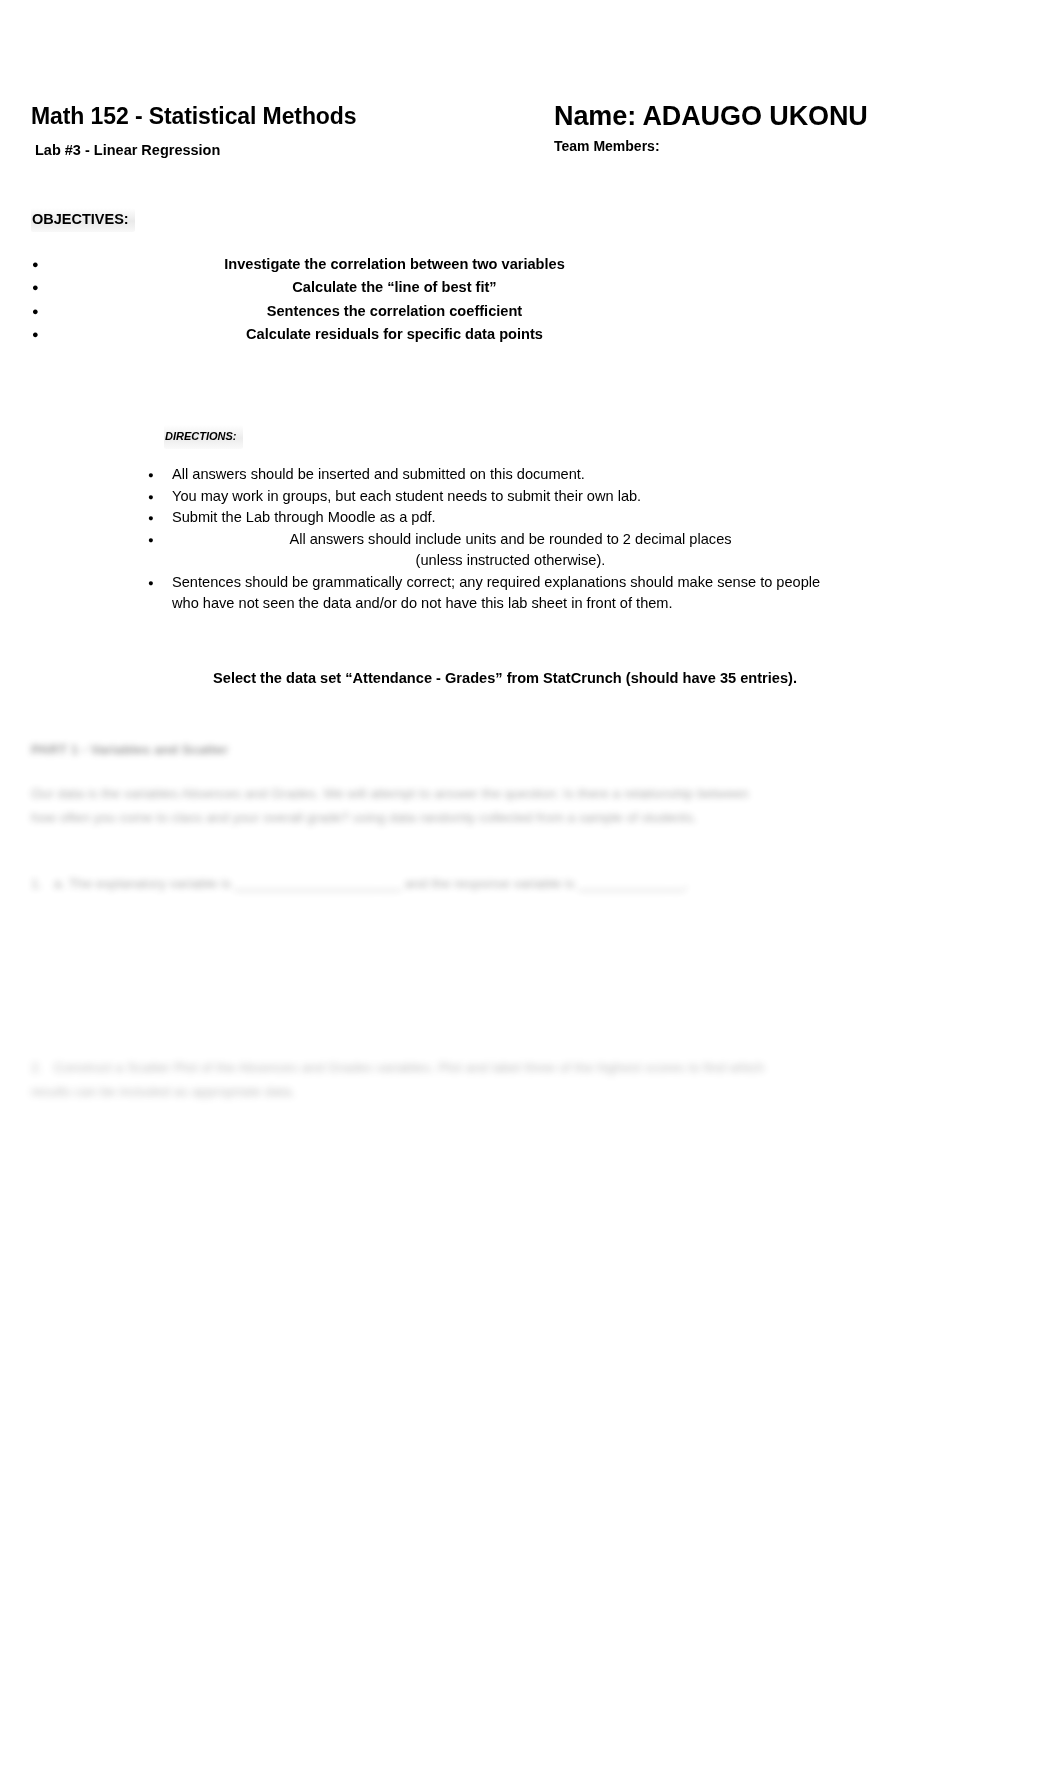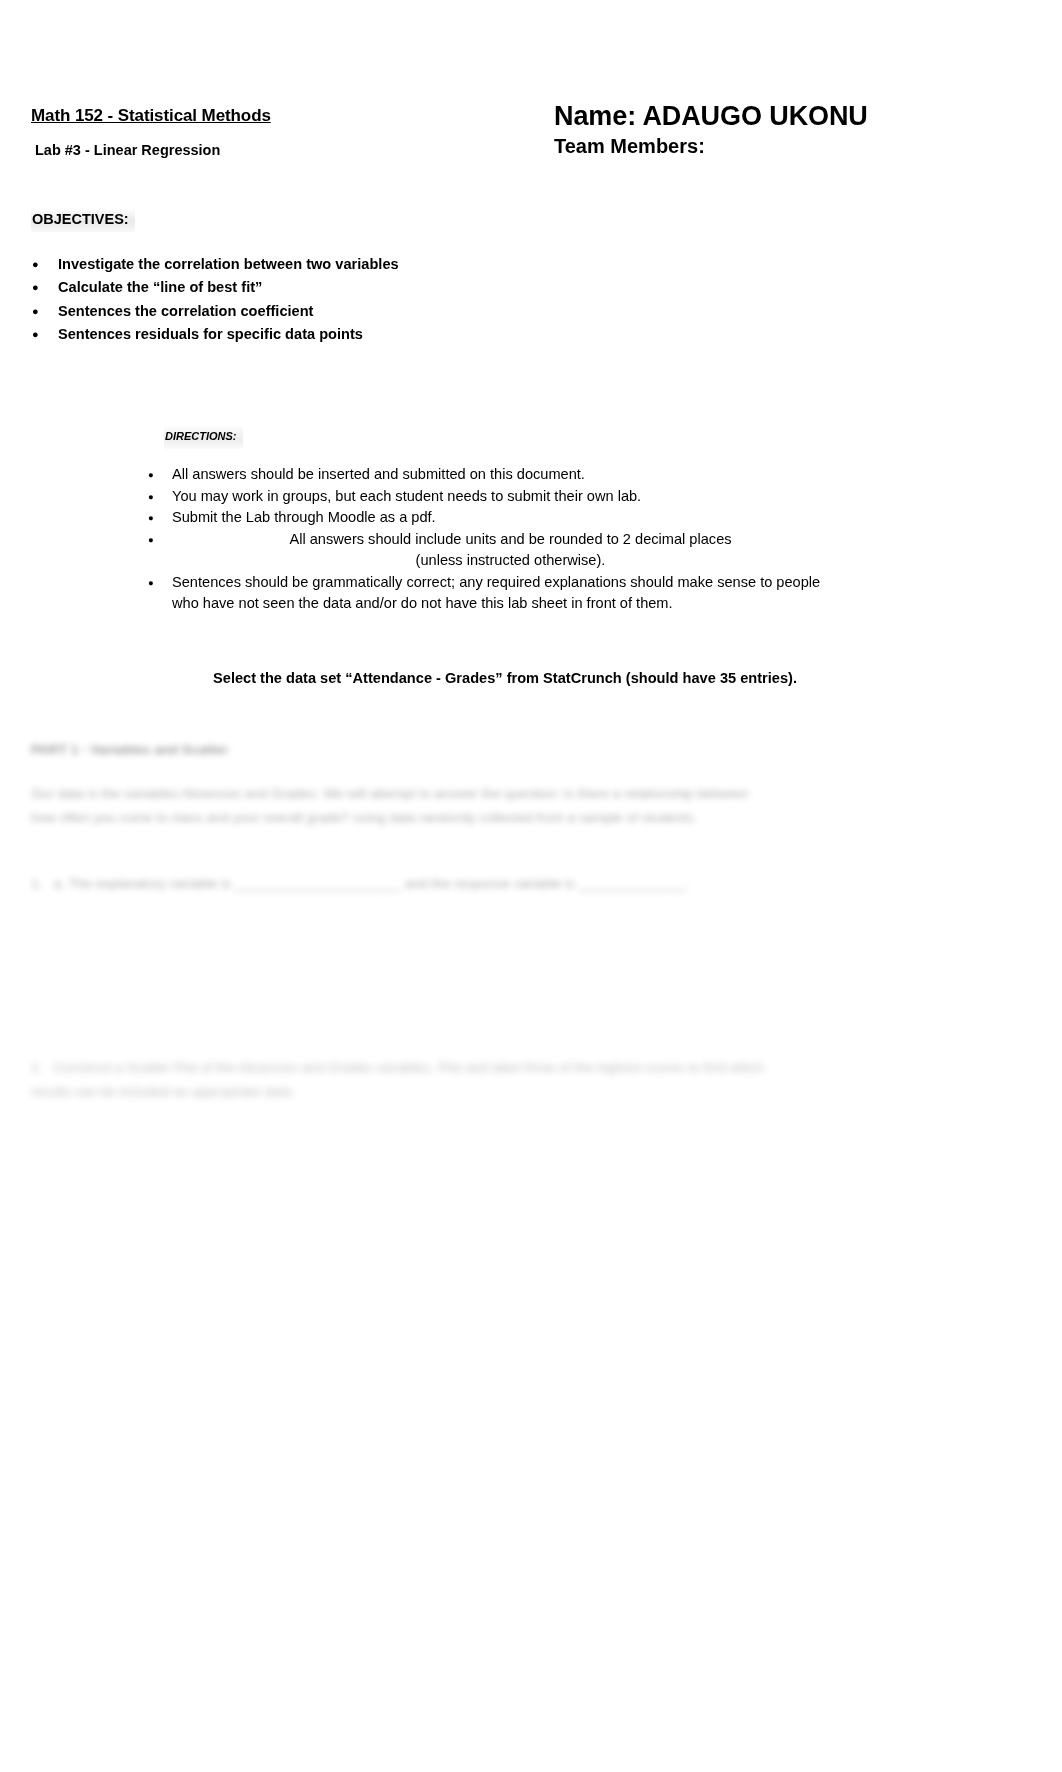--- a/index.html
+++ b/index.html
@@ -35,43 +35,42 @@
     top: 0;
     width: 500px;
   }
   .hdr-right {
     position: absolute;
     left: 554px;
     top: 0;
     width: 480px;
   }
   .course-title {
-    font-size: 17px;
+    font-size: 23px;
     font-weight: bold;
     letter-spacing: -0.1px;
     line-height: 24px;
     margin: 0;
-    text-decoration: underline;
   }
   .lab-subtitle {
     font-size: 14.5px;
     font-weight: bold;
     line-height: 20px;
     margin: 4px;
     padding-top: 8px;
   }
   .name-line {
     font-size: 27px;
     font-weight: bold;
     letter-spacing: -0.1px;
     line-height: 24px;
     margin: 0;
   }
   .team-line {
-    font-size: 20px;
+    font-size: 14px;
     font-weight: bold;
     line-height: 20px;
     margin: 0;
     padding-top: 8px;
   }
 
   
   .objectives-block {
     position: absolute;
     left: 31px;
@@ -98,20 +97,21 @@
     padding: 0;
     padding-top: 21px;
   }
   ul.obj-list li {
     position: relative;
     font-size: 14.6px;
     font-weight: bold;
     line-height: 23.3px;
     padding-left: 27px;
     margin: 0;
+    text-align: center;
   }
   ul.obj-list li::before {
     content: "\25CF";
     position: absolute;
     left: 1px;
     top: 0;
     font-size: 11px;
     line-height: 23.3px;
   }
 
@@ -212,21 +212,21 @@
       <div class="team-line">Team Members:</div>
     </div>
   </div>
 
   <div class="objectives-block">
     <div class="section-heading">OBJECTIVES:</div>
     <ul class="obj-list">
       <li>Investigate the correlation between two variables</li>
       <li>Calculate the “line of best fit”</li>
       <li>Sentences the correlation coefficient</li>
-      <li>Sentences residuals for specific data points</li>
+      <li>Calculate residuals for specific data points</li>
     </ul>
   </div>
 
   <div class="directions-block">
     <div class="dir-heading">DIRECTIONS:</div>
     <ul class="dir-list">
       <li>All answers should be inserted and submitted on this document.</li>
       <li>You may work in groups, but each student needs to submit their own lab.</li>
       <li>Submit the Lab through Moodle as a pdf.</li>
       <li style="white-space:pre-line;text-align:center;">All answers should include units and be rounded to 2 decimal places

